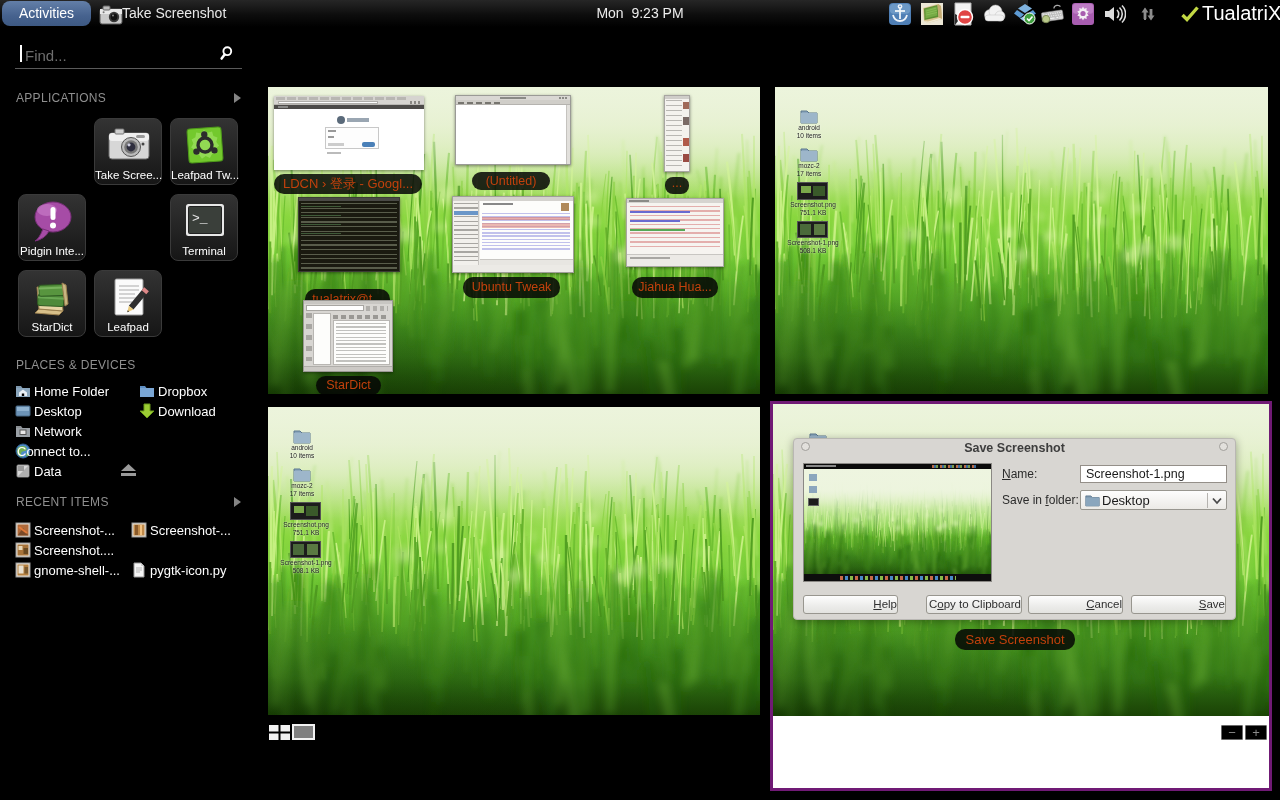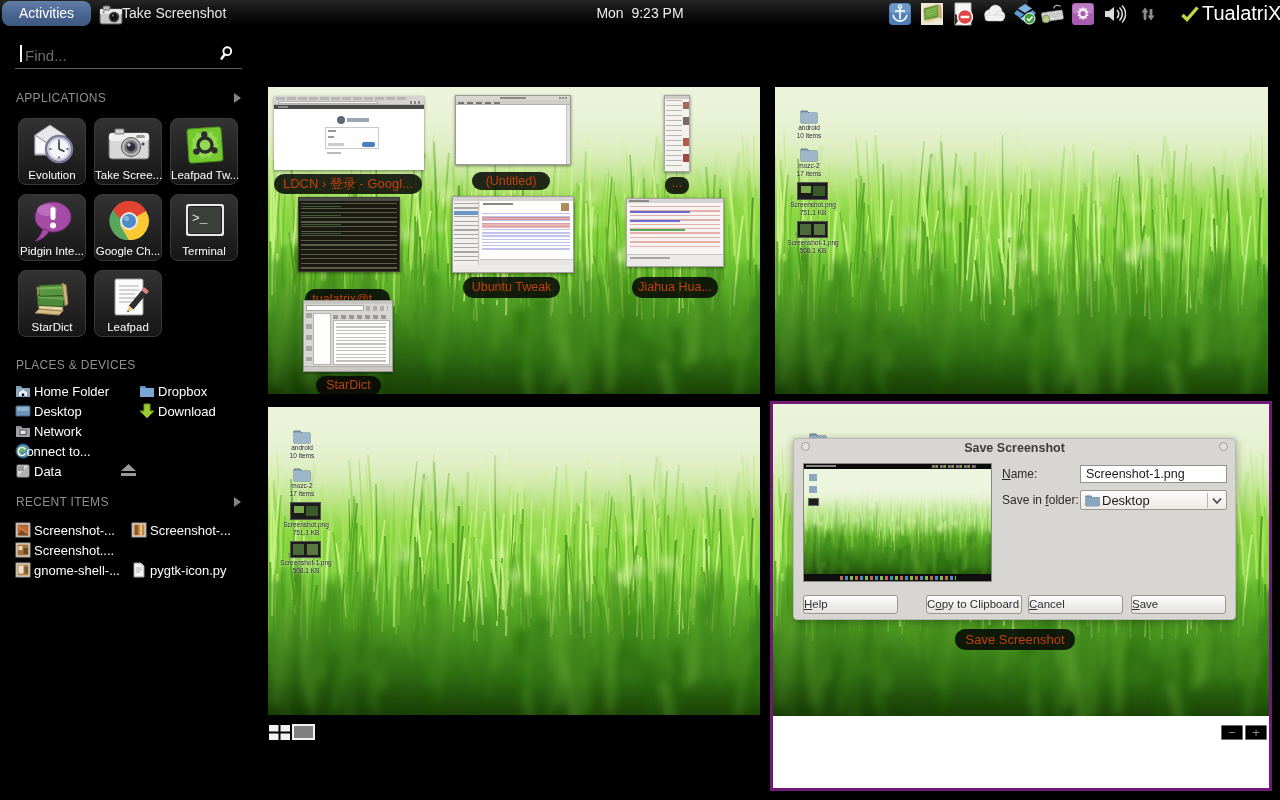--- a/index.html
+++ b/index.html
@@ -27,21 +27,21 @@
 .ws{position:absolute;overflow:hidden}
 #ws1{left:268px;top:87px;width:492px;height:307px}
 #ws2{left:775px;top:87px;width:493px;height:307px}
 #ws3{left:268px;top:407px;width:492px;height:308px}
 #ws4{left:770px;top:401px;width:502px;height:390px;border:3px solid #701a75;background:#fff}
 .wlabel{position:absolute;background:rgba(5,5,5,0.85);border-radius:10px;color:#c2410c;font-size:12.5px;text-align:center;white-space:nowrap;overflow:hidden}
 
 .win{position:absolute;box-shadow:0 1px 3px rgba(0,0,0,0.45)}
 
 #dlg{position:absolute;left:20px;top:34px;width:443px;height:182px;background:#d8d6d2;border:1px solid #b9b7b3;border-radius:4px;box-shadow:0 2px 8px rgba(0,0,0,0.35)}
-.btn{position:absolute;top:156px;height:19px;background:linear-gradient(#fdfdfd,#ececea 60%,#e3e3e0);border:1px solid #98968f;border-radius:3px;color:#2f2f2f;font-size:11.5px;text-align:left;line-height:17px;white-space:nowrap}
+.btn{position:absolute;top:156px;height:19px;background:linear-gradient(#fdfdfd,#ececea 60%,#e3e3e0);border:1px solid #98968f;border-radius:3px;color:#2f2f2f;font-size:11.5px;text-align:right;line-height:17px;white-space:nowrap}
 .fld{position:absolute;background:#fff;border:1px solid #948f89;color:#1a1a1a;font-size:12.5px}
 .dlbl{position:absolute;color:#2b2b2b;font-size:12px}
 
 .dico{position:absolute;font-size:6.5px;color:#222;text-align:center;line-height:7.5px;text-shadow:0 0 2px rgba(255,255,255,0.9)}
 
 .wsbtn{position:absolute;top:725px;width:22px;height:15px;border:1px solid #6a6a6a;border-radius:1px;color:#8a8a8a;text-align:center;line-height:13px;font-size:13px;background:#000}
 </style></head><body>
 <div id="stage">
 <svg width="0" height="0" style="position:absolute">
 <defs>
@@ -744,40 +744,20 @@
 <div id="find-cursor"></div>
     <div id="find-text">Find...</div>
 <svg class="abs" style="left:219px;top:46px;width:14px;height:15px" viewBox="0 0 14 15">
       <circle cx="8.3" cy="5.2" r="3.9" fill="none" stroke="#fff" stroke-width="1.9"></circle>
       <path d="M5.6 8.6 L2.6 12.6" stroke="#fff" stroke-width="2.5" stroke-linecap="round"></path>
     </svg>
 <div id="find-line"></div>
 <div class="sb-h" style="left:16px;top:91px">APPLICATIONS</div>
 <div class="sb-arrow" style="left:234px;top:93px"></div>
 
-<div class="tile" style="left:18px;top:118px">
-<svg class="ticon" viewBox="0 0 48 48">
-        <path d="M6 14 L21 4 L36 14 L36 34 L6 34 Z" fill="#e8e8ea" stroke="#9a9aa6"></path>
-        <path d="M6 14 L21 24 L36 14 L36 33 L6 33 Z" fill="#f7f7f9" stroke="#a9a9b4"></path>
-        <path d="M6 14 L21 24 L36 14" fill="none" stroke="#9a9aa6"></path>
-        <circle cx="30" cy="28" r="13" fill="#e3e3ef" stroke="#7a7a9a" stroke-width="2.5"></circle>
-        <circle cx="30" cy="28" r="10.5" fill="#f4f4fb" stroke="#b9b9cf" stroke-width="1"></circle>
-        <g stroke="#333" stroke-width="1.6">
-          <path d="M30 28 L30 20.5"></path>
-          <path d="M30 28 L35.5 30.5"></path>
-        </g>
-        <g fill="#555">
-          <circle cx="30" cy="19.5" r="1.1"></circle>
-          <circle cx="30" cy="36.5" r="1.1"></circle>
-          <circle cx="21.5" cy="28" r="1.1"></circle>
-          <circle cx="38.5" cy="28" r="1.1"></circle>
-        </g>
-      </svg>
-<div class="tile-lbl">Evolution</div>
-    </div>
 <div class="tile" style="left:94px;top:118px">
 <svg class="ticon" viewBox="0 0 48 48">
         <rect x="4" y="12" width="40" height="26" rx="3" fill="#d7d7d7" stroke="#6e6e6e"></rect>
         <rect x="4" y="12" width="40" height="8" rx="3" fill="#efefef"></rect>
         <rect x="10" y="8" width="9" height="5" rx="1" fill="#cfcfcf" stroke="#777"></rect>
         <rect x="31" y="14" width="9" height="3" rx="1.5" fill="#999"></rect>
         <circle cx="26" cy="26" r="9.5" fill="#bbb" stroke="#555"></circle>
         <circle cx="26" cy="26" r="6.8" fill="#777"></circle>
         <circle cx="26" cy="26" r="4.4" fill="#2e2e3e"></circle>
         <circle cx="24" cy="23.8" r="1.6" fill="#cfcfdf"></circle>
@@ -807,33 +787,20 @@
         <ellipse cx="24" cy="20" rx="18" ry="15" fill="#a64ca6"></ellipse>
         <ellipse cx="24" cy="20" rx="18" ry="15" fill="none" stroke="#7a2f7a"></ellipse>
         <ellipse cx="18" cy="13" rx="10" ry="6" fill="#c77ac7" opacity="0.7"></ellipse>
         <path d="M14 32 Q10 42 6 44 Q16 42 20 34 Z" fill="#a64ca6" stroke="#7a2f7a"></path>
         <g fill="#fff">
           <rect x="21.5" y="10" width="5" height="13" rx="2.5"></rect>
           <circle cx="24" cy="28.5" r="3"></circle>
         </g>
       </svg>
 <div class="tile-lbl">Pidgin Inte...</div>
-    </div>
-<div class="tile" style="left:94px;top:194px">
-<svg class="ticon" viewBox="0 0 48 48">
-        <circle cx="24" cy="24" r="19" fill="#f4f4f4"></circle>
-        <path d="M24 24 L8 13 A19 19 0 0 1 41 14 Z" fill="#d93025"></path>
-        <path d="M24 24 L41 14 A19 19 0 0 1 24 43 L15 28 Z" fill="#fcc934"></path>
-        <path d="M24 24 L15 28 L24 43 A19 19 0 0 1 8 13 Z" fill="#58a55c"></path>
-        <path d="M8 13 A19 19 0 0 1 41 14 L30 20 A12 12 0 0 0 14 21 Z" fill="#e0432f"></path>
-        <circle cx="24" cy="24" r="9" fill="#e8e8e8"></circle>
-        <circle cx="24" cy="24" r="7" fill="#4e8cc9"></circle>
-        <circle cx="21.5" cy="21.5" r="2.5" fill="#9fc2e4" opacity="0.8"></circle>
-      </svg>
-<div class="tile-lbl">Google Ch...</div>
     </div>
 <div class="tile" style="left:170px;top:194px">
 <svg class="ticon" viewBox="0 0 48 48">
         <rect x="5" y="7" width="38" height="32" rx="2.5" fill="#e8e8e8"></rect>
         <rect x="7.5" y="9.5" width="33" height="27" rx="1" fill="#3a3f3a"></rect>
         <rect x="7.5" y="9.5" width="33" height="27" rx="1" fill="none" stroke="#222"></rect>
         <text x="11" y="25" font-size="13" fill="#e8e8e8" font-family="Liberation Mono,monospace">&gt;_</text>
       </svg>
 <div class="tile-lbl">Terminal</div>
     </div>

